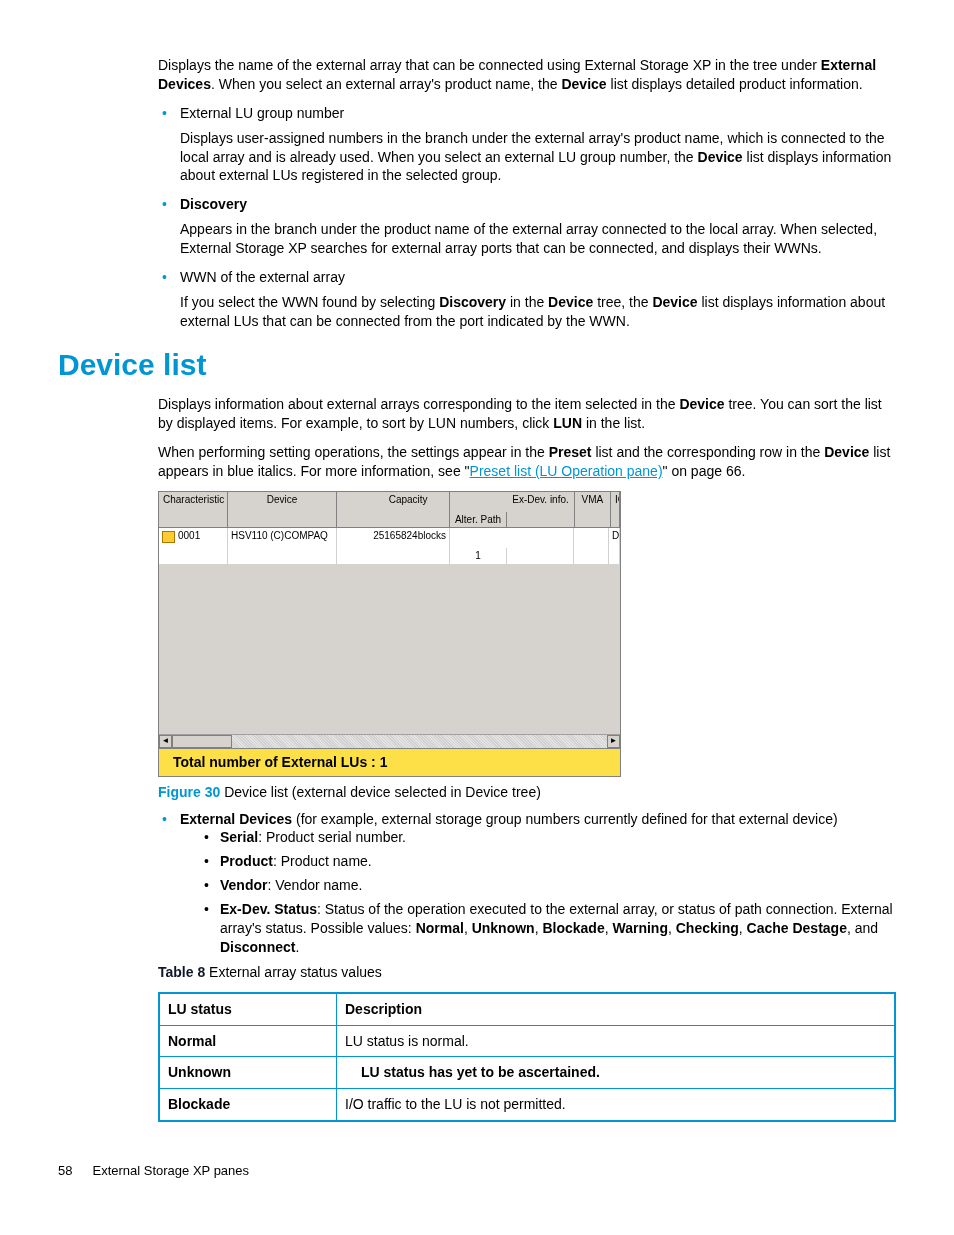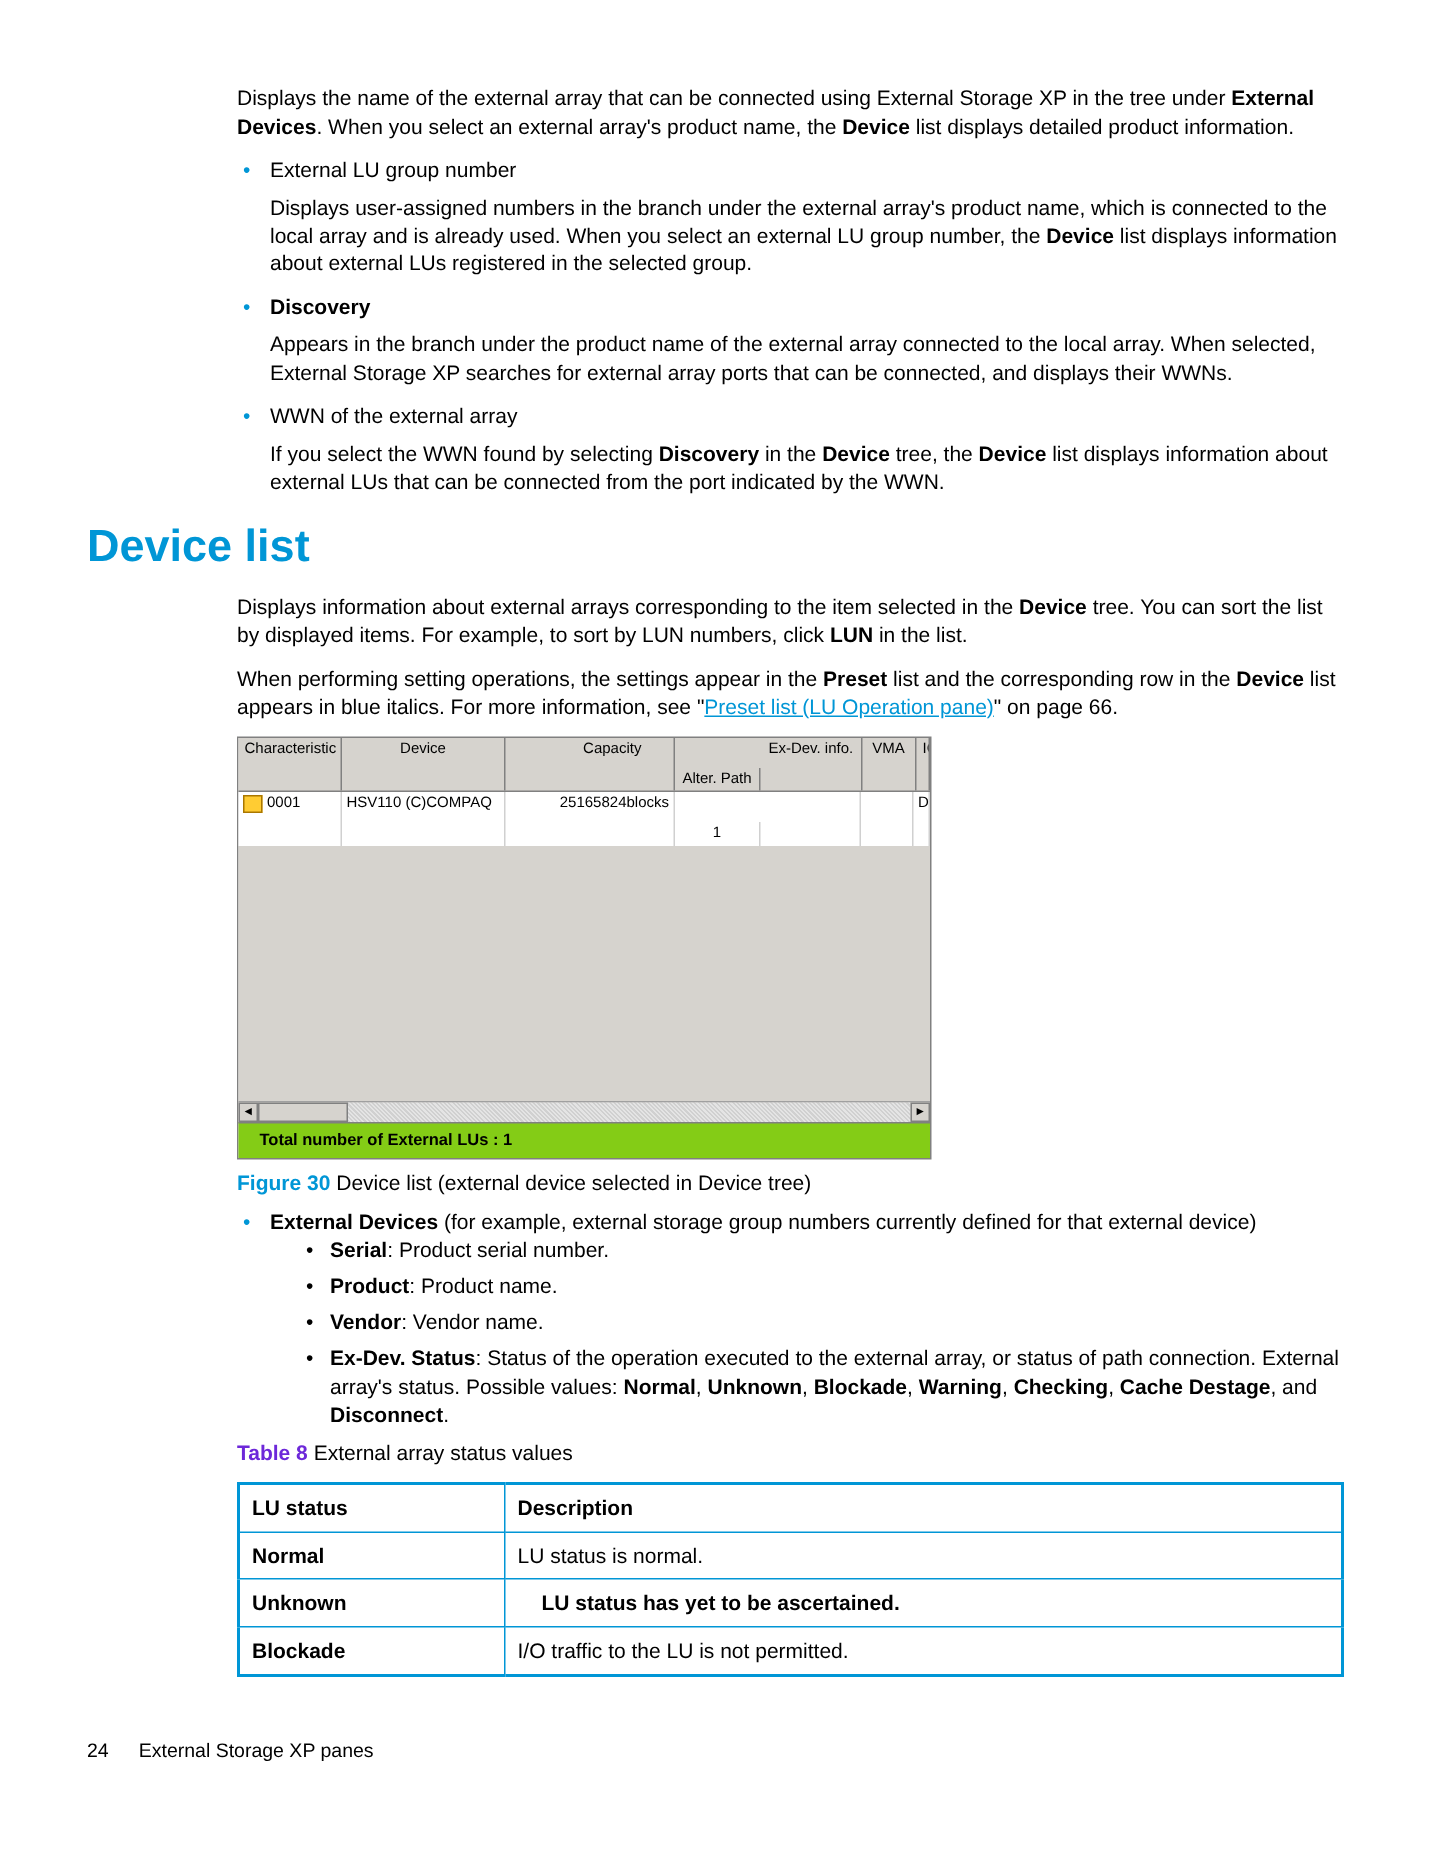--- a/index.html
+++ b/index.html
@@ -28,21 +28,21 @@
   .para { margin: 6px 0 10px 0; }
   h2.section {
     font-family: Arial, Helvetica, sans-serif;
     font-weight: bold; color: #0096d6;
     font-size: 30px; margin: 14px 0 10px 0;
   }
   b { font-weight: bold; }
   a.xref { color: #0096d6; text-decoration: underline; }
   .fig-caption { margin: 6px 0 8px 0; }
   .fig-label { color: #0096d6; font-weight: bold; }
-  .tbl-label { color: #6d28d9; font-weight: bold; }
+  .tbl-label { color: #0f172a; font-weight: bold; }
   .screenshot {
     width: 461px; border: 1px solid #808080;
     font-family: Tahoma, Arial, sans-serif; font-size: 10px;
     margin-top: 6px;
   }
   .ss-header { display: flex; background: #d6d3ce; border-bottom: 1px solid #808080; }
   .ss-col {
     border-right: 1px solid #808080; padding: 1px 4px; text-align: center;
     white-space: nowrap; overflow: hidden;
   }
@@ -57,22 +57,22 @@
     width: 13px; background:#d6d3ce; border:1px solid #808080;
     box-sizing:border-box; display:flex; align-items:center; justify-content:center;
     font-size:8px; color:#000;
   }
   .ss-scroll .track {
     flex:1;
     background: repeating-linear-gradient(45deg,#d0d0d0 0,#d0d0d0 1px,#e4e4e4 1px,#e4e4e4 2px);
   }
   .ss-scroll .thumb { width:60px; background:#d6d3ce; border:1px solid #808080; box-sizing:border-box; }
   .ss-footer {
-    background:#84cc16; border-top:1px solid #808080; padding:4px 14px;
-    font-size:11px; font-weight:bold; font-family: Tahoma, Arial, sans-serif;
+    background:#fde047; border-top:1px solid #808080; padding:4px 14px;
+    font-size:14px; font-weight:bold; font-family: Tahoma, Arial, sans-serif;
   }
   .row-icon {
     display:inline-block; width:11px; height:10px; background:#ffcc33;
     border:1px solid #aa7700; vertical-align:middle; margin-right:3px;
   }
   table.status {
     border-collapse: collapse; width: 100%; margin-top: 6px; font-size: 14px;
   }
   table.status th, table.status td {
     border: 1px solid #0096d6; padding: 6px 8px; text-align: left; vertical-align: top;
@@ -197,14 +197,14 @@
       </tr>
       <tr>
         <td>Blockade</td>
         <td style="font-weight:normal;">I/O traffic to the LU is not permitted.</td>
       </tr>
     </tbody>
   </table>
 </div>
 
 <div class="page-footer">
-  <span class="num">24</span><span>External Storage XP panes</span>
+  <span class="num">58</span><span>External Storage XP panes</span>
 </div>
 
 </body></html>

